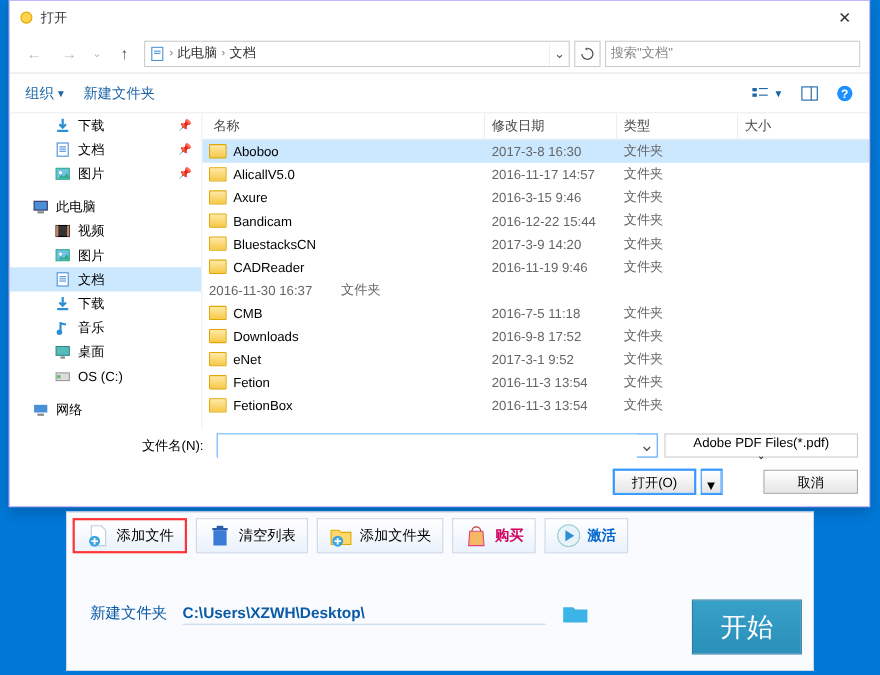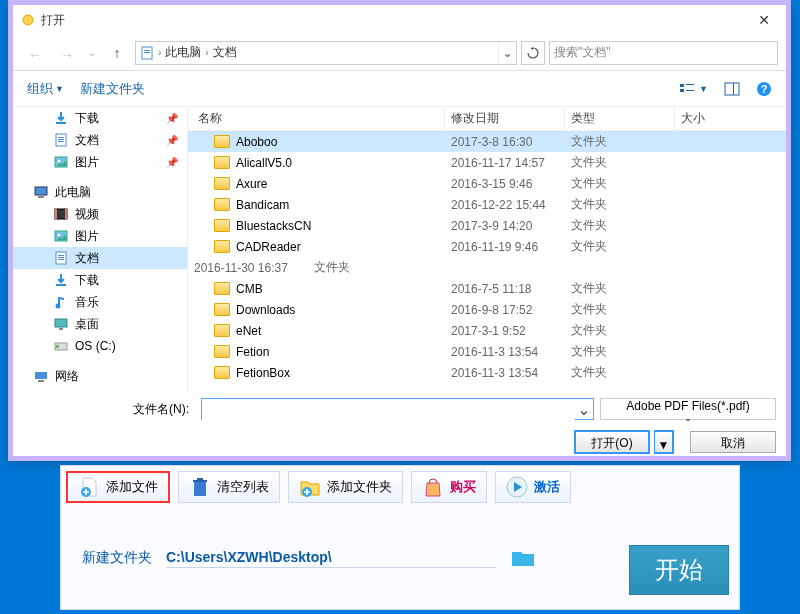--- a/index.html
+++ b/index.html
@@ -1,17 +1,17 @@
 <!DOCTYPE html>
 <html><head>
 <meta charset="utf-8">
 <style>
 * { box-sizing: border-box; margin: 0; padding: 0; font-family: "Microsoft YaHei", "Segoe UI", sans-serif; }
 body { background: #0078d7; width: 800px; height: 614px; overflow: hidden; position: relative; }
-.dialog { position: absolute; top: 0; left: 8px; width: 783px; height: 461px; background: #fff; border: 5px solid #c4b5fd; box-shadow: 0 4px 12px rgba(0,0,0,0.2); }
+.dialog { position: absolute; top: 0; left: 8px; width: 783px; height: 461px; background: #fff; border: 1px solid #c4b5fd; box-shadow: 0 4px 12px rgba(0,0,0,0.2); }
 .titlebar { display: flex; align-items: center; height: 30px; padding: 0 0 0 8px; background: #fff; }
 .titlebar .ico { width: 14px; height: 14px; margin-right: 6px; }
 .titlebar .title { flex: 1; font-size: 12px; color: #333; }
 .titlebar .close { width: 44px; height: 30px; display: flex; align-items: center; justify-content: center; cursor: pointer; font-size: 14px; color: #333; }
 .navbar { display: flex; align-items: center; height: 36px; padding: 0 8px; gap: 4px; border-bottom: 1px solid #ddd;}
 .navbar .navbtn { width: 28px; height: 28px; display:flex; align-items:center; justify-content:center; color:#bbb; font-size:14px; border-radius:2px; }
 .navbar .navbtn.enabled { color:#555; }
 .navbar .pathbox { flex: 1.7; display: flex; align-items: center; border: 1px solid #ccc; height: 24px; padding: 0 4px; font-size: 12px; gap: 4px; background:#fff; position:relative; }
 .navbar .pathbox .seg { color:#333; cursor:pointer; }
 .navbar .pathbox .chev { color:#777; font-size:10px; }
@@ -31,35 +31,35 @@
 .sidebar .ic { width:16px; height:16px; display:flex; align-items:center; justify-content:center; font-size:11px;}
 .list { flex:1; overflow:auto; font-size:12px;}
 .list .hdr { display:flex; height:24px; border-bottom:1px solid #eee; color:#444; font-size:12px;}
 .list .col-name { width:257px; padding-left:10px; border-right:1px solid #eee; height:100%; display:flex; align-items:center;}
 .list .col-date { width:120px; padding-left:6px; border-right:1px solid #eee; height:100%; display:flex; align-items:center;}
 .list .col-type { width:110px; padding-left:6px; border-right:1px solid #eee; height:100%; display:flex; align-items:center;}
 .list .col-size { width:80px; padding-left:6px; height:100%; display:flex; align-items:center;}
 .list .row { display:flex; height:21px; align-items:center; }
 .list .row.sel { background:#cce8ff; }
 .list .row .c { display:flex; align-items:center; }
-.list .row .c-name { width:257px; padding-left:26px; gap:6px;}
+.list .row .c-name { width:257px; padding-left:6px; gap:6px;}
 .list .row .c-date { width:120px; padding-left:6px; color:#666;}
 .list .row .c-type { width:110px; padding-left:6px; color:#666;}
 .fnrow { display:flex; align-items:center; height:32px; padding: 0 10px 0 0; gap:6px;}
 .fnrow .lbl { width:182px; text-align:right; font-size:12px; padding-right:6px;}
 .fnrow input { flex:1; height:22px; border:1px solid #4da3ff; padding:0 4px; font-size:12px;}
 .fnrow .fninputwrap { flex:1; display:flex; border: 1px solid #4da3ff; height:22px;}
 .fnrow .fninputwrap input { border:none; flex:1;}
 .fnrow .fninputwrap .dd { width:18px; display:flex;align-items:center;justify-content:center;color:#555;}
 .fnrow .filter { width:176px; height:22px; border:1px solid #ccc; font-size:12px; display:flex; align-items:center; padding:0 4px; justify-content:space-between;flex-direction:column;}
 .btnrow { display:flex; justify-content:flex-end; padding: 6px 10px 10px; gap:6px;}
 .btnrow .btn { height:22px; border:1px solid #aaa; background:linear-gradient(#fff,#e5e5e5); font-size:12px; display:flex;align-items:flex-end; justify-content:center; cursor:pointer;}
 .btnrow .open { width:74px; border:1px solid #3399ff; box-shadow:0 0 0 1px #3399ff;}
 .btnrow .opendd { width:18px; border:1px solid #3399ff; box-shadow:0 0 0 1px #3399ff; border-left:none;}
-.btnrow .cancel { width:86px; margin-left:11px;}
+.btnrow .cancel { width:86px; margin-left:32px;}
 .apppanel { position:absolute; top:465px; left:60px; right:60px; height:145px; background:#f9fbfe; border:1px solid #cfd8e6; padding:5px;}
 .toolbtns { display:flex; gap:8px; }
 .toolbtns .tbtn { display:flex; align-items:center; gap:6px; padding:4px 10px; border:1px solid #cfd8e6; background:linear-gradient(#fff,#eaf2fc); font-size:13px; height:32px; cursor:pointer;}
 .toolbtns .tbtn.red { border:2px solid #ff3333;}
 .toolbtns .tbtn .t-ico { width:22px; height:22px; display:flex; align-items:center; justify-content:center;}
 .toolbtns .buy { color:#d00060; font-weight:bold;}
 .toolbtns .act { color:#0066cc; font-weight:bold;}
 .saverow { display:flex; align-items:center; margin-top:44px; gap:14px; padding-left:16px;}
 .saverow .lbl { font-size:14px; color:#0b5aa6;}
 .saverow .path { font-size:14px; color:#0b5aa6; font-weight:bold; border-bottom:1px solid #c6d5ea; flex:0 0 330px; padding:2px 0;}

